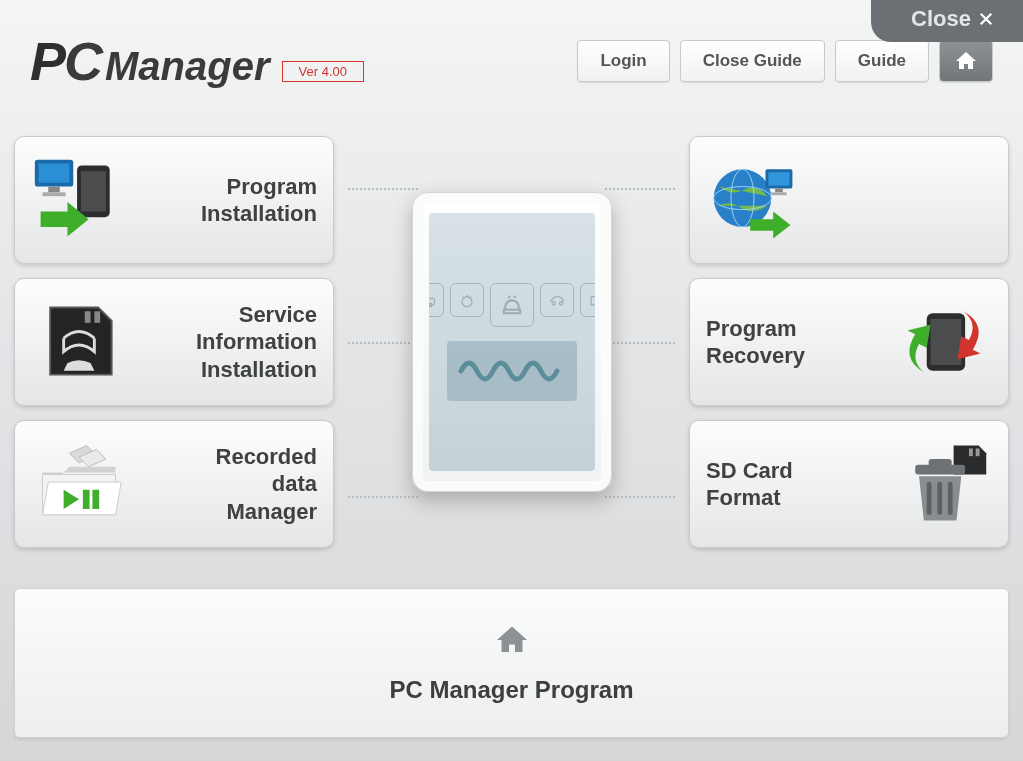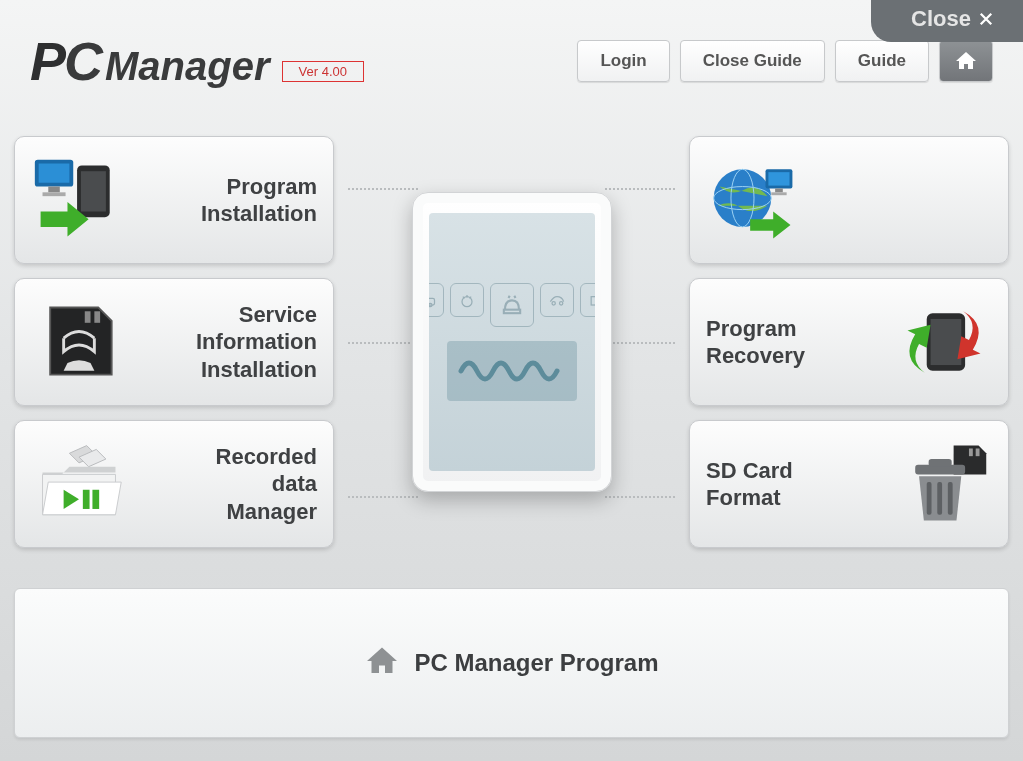--- a/index.html
+++ b/index.html
@@ -114,21 +114,21 @@
   .dots.r1{right:334px;transform:translateY(-154px);}
   .dots.r2{right:334px;transform:translateY(0);}
   .dots.r3{right:334px;transform:translateY(154px);}
 
   
   .footer {
     margin: 16px 14px 0 14px;
     background: linear-gradient(#fbfcfc,#eceeef);
     border:1px solid #cfd1d3; border-radius:6px;
     height: 150px;
-    display:flex;align-items:center;justify-content:center;gap:14px;
+    display:flex;flex-direction:column;align-items:center;justify-content:center;gap:14px;
     box-shadow: 0 2px 3px rgba(0,0,0,.08);
   }
   .footer .hicon svg{width:36px;height:36px;fill:#8e9193;}
   .footer-title{font-size:24px;font-weight:bold;color:#3c3e40;}
   .footer-desc{font-size:16px;color:#505254;}
 </style>
 </head>
 <body>
 
 <div class="close-btn">

